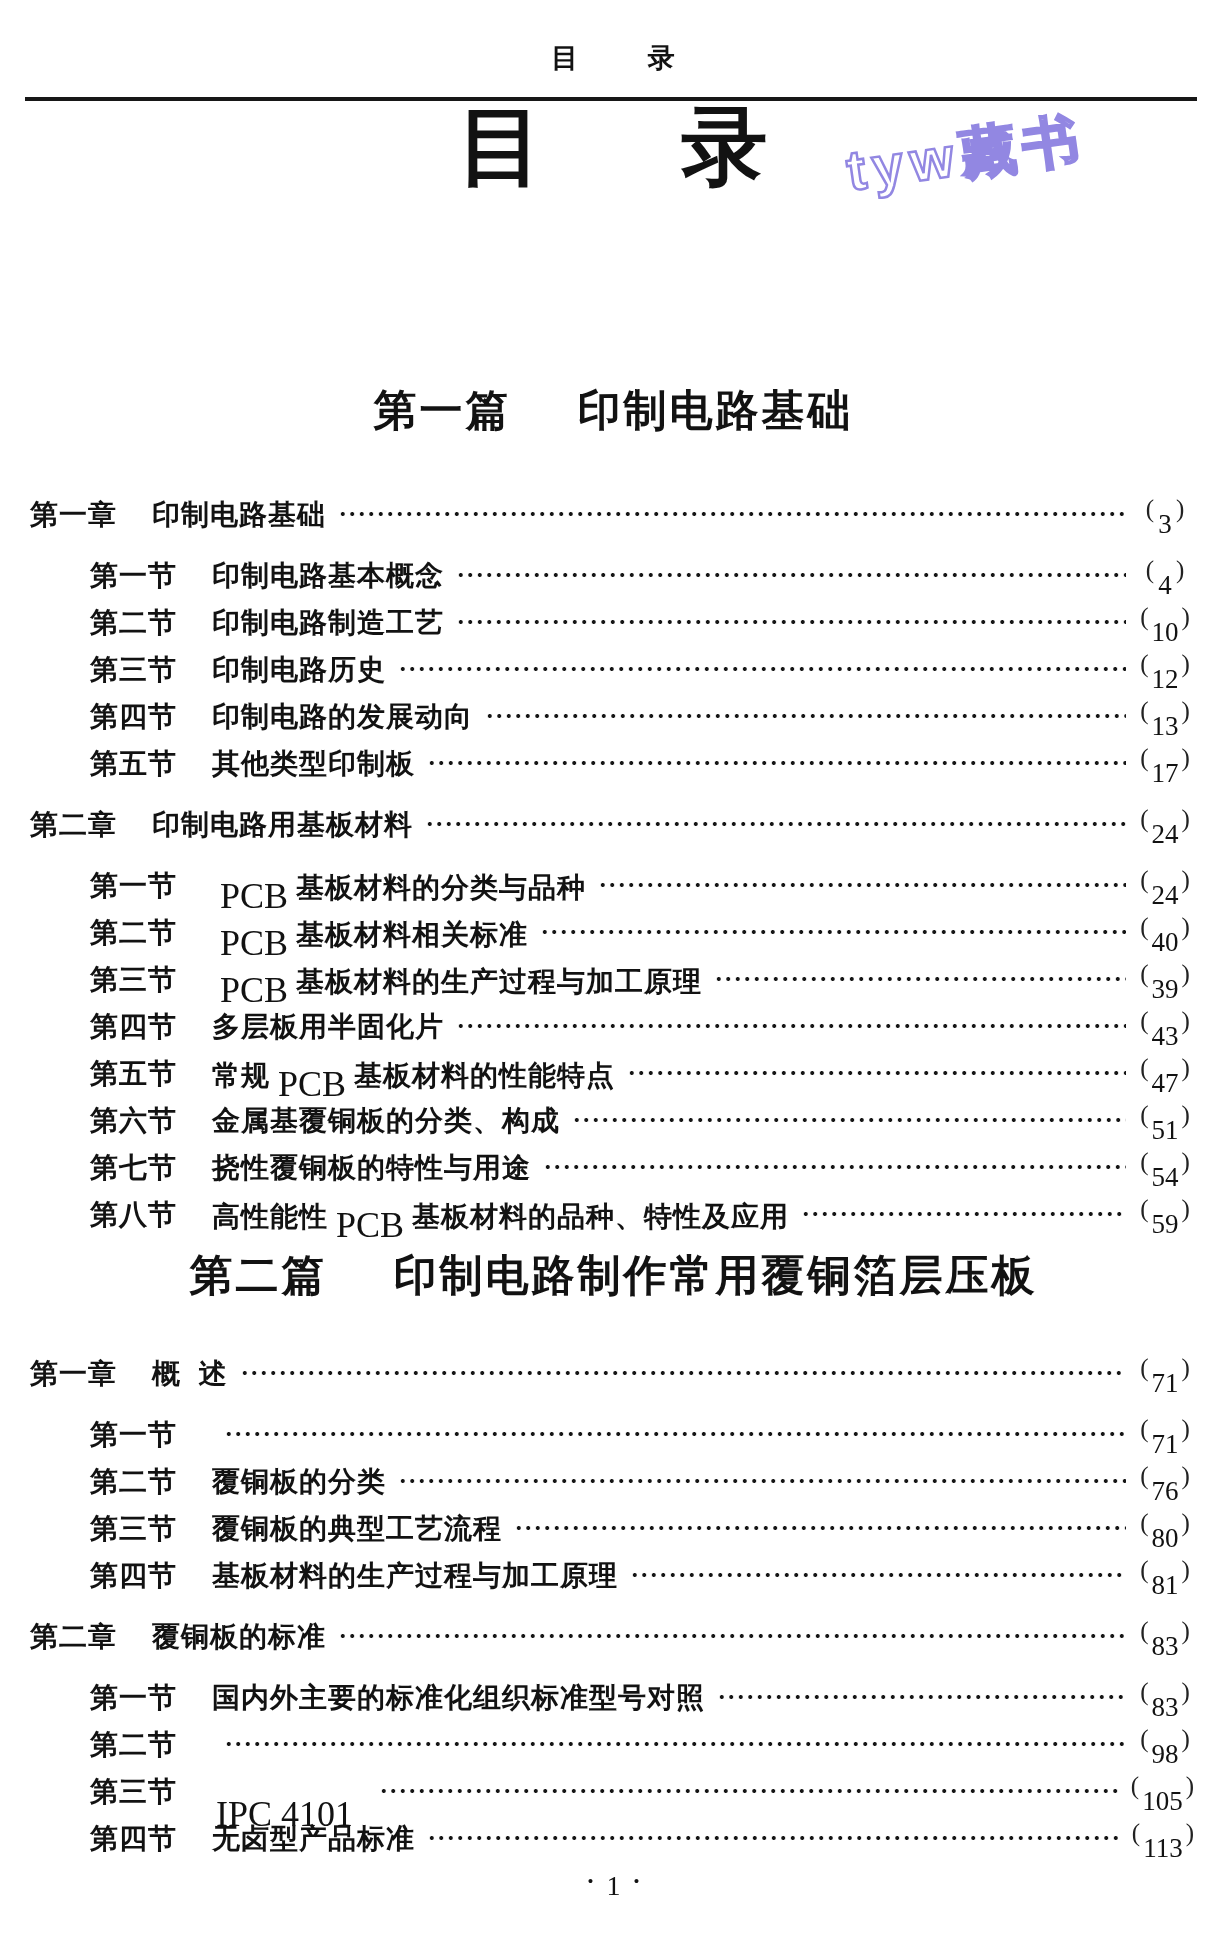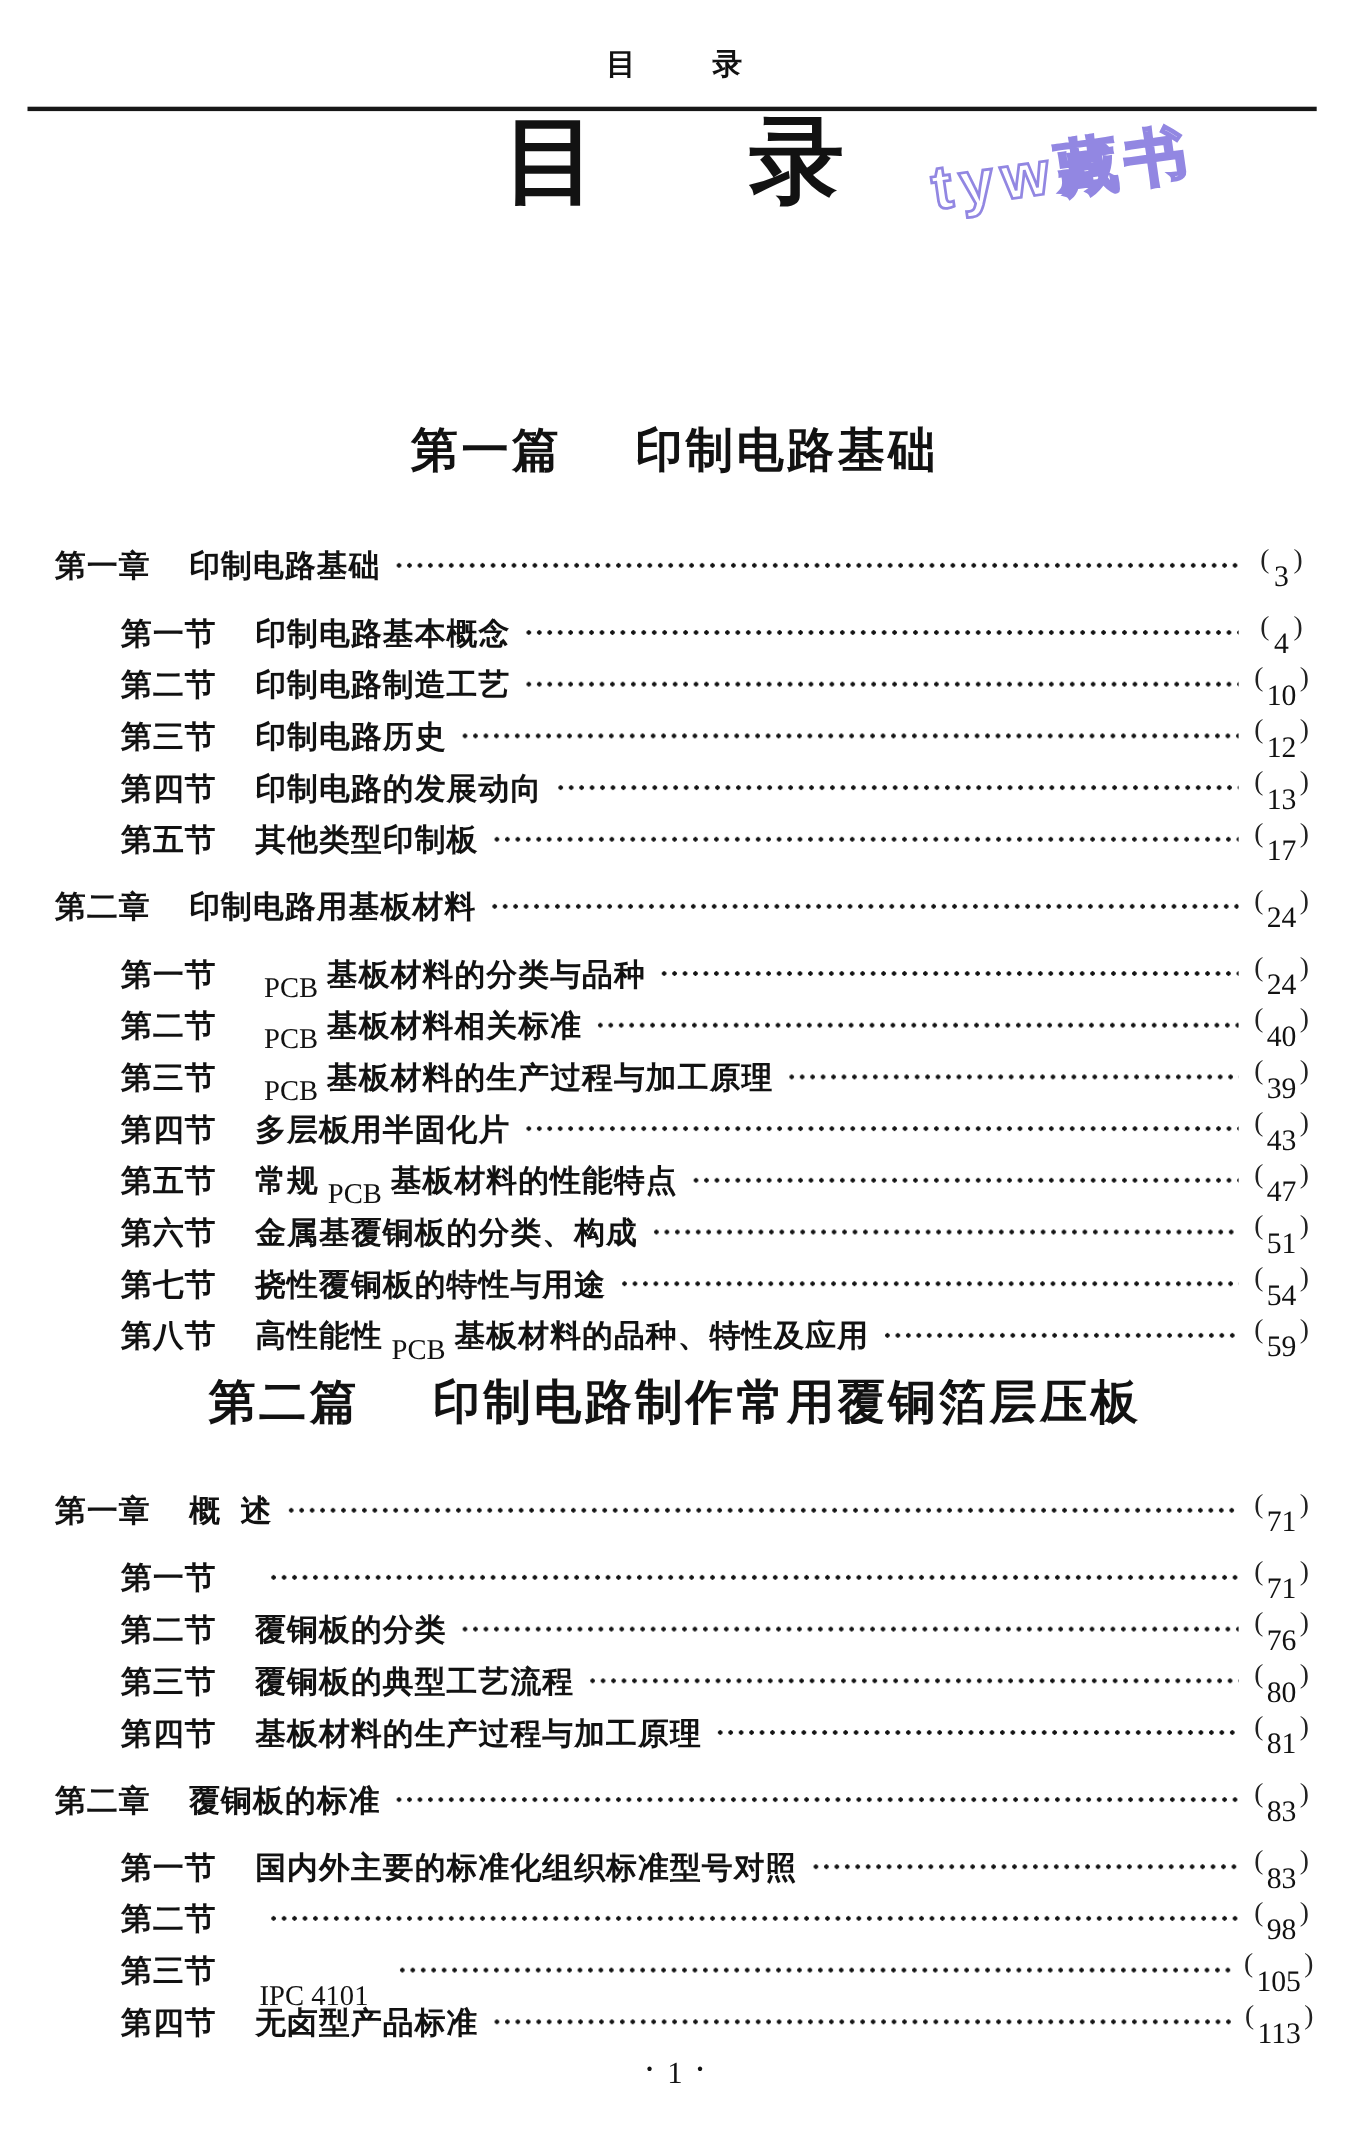--- a/index.html
+++ b/index.html
@@ -28,35 +28,35 @@
   }
   
   .part-heading{
     display:flex;justify-content:center;gap:66px;
     font-family:"Liberation Serif","DejaVu Serif",serif;
     font-size:43px;line-height:48px;font-weight:600;margin:0;letter-spacing:3px;
   }
   .part-heading.p1{margin-top:195px;}
   .part-heading.p2{margin-top:14px;}
   
-  .toc-list{display:block;padding-left:20px;}
+  .toc-list{display:block;}
   .toc-list.l1{margin-top:56px;}
   .toc-list.l2{margin-top:50px;}
   .row{
     display:flex;align-items:center;height:47px;
     font-size:28px;font-weight:600;padding-right:33px;letter-spacing:1px;
   }
   .row.chapter{padding-left:30px;margin:14px 0;}
   .row.section{padding-left:90px;}
   .row .label{flex:none;margin-right:35px;white-space:pre;}
   .row .title{flex:none;white-space:pre;}
   .row .title span{white-space:pre;}
   .latin{
     font-family:"Liberation Serif","DejaVu Serif",serif;font-weight:400;
-    position:relative;top:11px;font-size:26px;padding:0 8px;letter-spacing:0;
+    position:relative;top:11px;font-size:36px;padding:0 8px;letter-spacing:0;
   }
   .latin.drop{top:22px;padding:0 14px 0 4px;}
   .leader{
     flex:1 1 auto;height:10px;margin:0 10px 0 12px;align-self:center;
     background-image:radial-gradient(circle,#141414 1.8px,transparent 2.2px);
     background-size:9.5px 10px;background-repeat:repeat-x;background-position:left center;
     transform:translateY(-1px);
   }
   .pageno{
     flex:none;display:flex;justify-content:center;min-width:58px;

